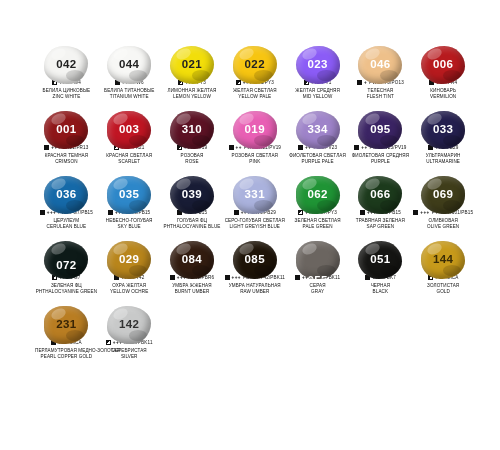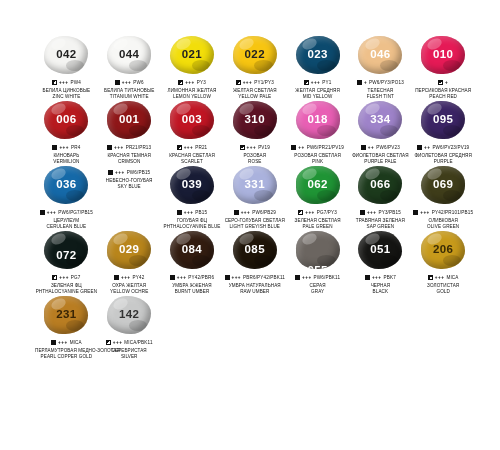--- a/index.html
+++ b/index.html
@@ -42,21 +42,21 @@
   .blob-wrap {
     position: relative;
     width: 46px;
     height: 40px;
     margin: 0 auto;
   }
 
   .blob {
     position: absolute;
     left: 50%;
-    top: 0;
+    top: 10px;
     transform: translateX(-50%);
     width: 44px;
     height: 38px;
     border-radius: 49% 51% 47% 53% / 52% 48% 52% 48%;
     display: flex;
     align-items: center;
     justify-content: center;
     box-shadow: inset -3px -4px 7px rgba(0,0,0,0.30),
                 inset 3px 3px 6px rgba(255,255,255,0.22);
     overflow: hidden;
@@ -210,21 +210,21 @@
             <span class="opacity-mark semi"></span>
             <span class="lightfast">+++</span>
             <span class="pigment-code">PY1/PY3</span>
           </div>
           <div class="name-ru">ЖЕЛТАЯ СВЕТЛАЯ</div>
           <div class="name-en">YELLOW PALE</div>
         </div>
       </div>
       <div class="swatch-cell">
         <div class="blob-wrap">
-          <div class="blob" style="background: #0c4a6e; border-radius: 52% 48% 50% 50% / 50% 50% 48% 52%;">
+          <div class="blob" style="background: #8b5cf6; border-radius: 52% 48% 50% 50% / 50% 50% 48% 52%;">
             <span class="blob-code" style="color: rgb(255, 255, 255);">023</span>
           </div>
         </div>
         <div class="meta">
           <div class="pigment-line">
             <span class="opacity-mark semi"></span>
             <span class="lightfast">+++</span>
             <span class="pigment-code">PY1</span>
           </div>
           <div class="name-ru">ЖЕЛТАЯ СРЕДНЯЯ</div>
@@ -242,35 +242,20 @@
             <span class="opacity-mark opaque"></span>
             <span class="lightfast">+</span>
             <span class="pigment-code">PW6/PY3/PO13</span>
           </div>
           <div class="name-ru">ТЕЛЕСНАЯ</div>
           <div class="name-en">FLESH TINT</div>
         </div>
       </div>
       <div class="swatch-cell">
         <div class="blob-wrap">
-          <div class="blob" style="background: rgb(229, 26, 86); border-radius: 46% 54% 52% 48% / 48% 52% 54% 46%;">
-            <span class="blob-code" style="color: rgb(255, 255, 255);">010</span>
-          </div>
-        </div>
-        <div class="meta">
-          <div class="pigment-line">
-            <span class="opacity-mark semi"></span>
-            <span class="lightfast">+</span>
-          </div>
-          <div class="name-ru">ПЕРСИКОВАЯ КРАСНАЯ</div>
-          <div class="name-en">PEACH RED</div>
-        </div>
-      </div>
-      <div class="swatch-cell">
-        <div class="blob-wrap">
           <div class="blob" style="background: rgb(183, 26, 30); border-radius: 53% 47% / 47% 53%;">
             <span class="blob-code" style="color: rgb(255, 255, 255);">006</span>
           </div>
         </div>
         <div class="meta">
           <div class="pigment-line">
             <span class="opacity-mark opaque"></span>
             <span class="lightfast">+++</span>
             <span class="pigment-code">PR4</span>
           </div>
@@ -322,21 +307,21 @@
             <span class="lightfast">+++</span>
             <span class="pigment-code">PV19</span>
           </div>
           <div class="name-ru">РОЗОВАЯ</div>
           <div class="name-en">ROSE</div>
         </div>
       </div>
       <div class="swatch-cell">
         <div class="blob-wrap">
           <div class="blob" style="background: rgb(232, 95, 180); border-radius: 51% 49% 47% 53% / 53% 47% 49% 51%;">
-            <span class="blob-code" style="color: rgb(255, 255, 255);">018</span>
+            <span class="blob-code" style="color: rgb(255, 255, 255);">019</span>
           </div>
         </div>
         <div class="meta">
           <div class="pigment-line">
             <span class="opacity-mark opaque"></span>
             <span class="lightfast">++</span>
             <span class="pigment-code">PW6/PR21/PV19</span>
           </div>
           <div class="name-ru">РОЗОВАЯ СВЕТЛАЯ</div>
           <div class="name-en">PINK</div>
@@ -369,35 +354,56 @@
             <span class="opacity-mark opaque"></span>
             <span class="lightfast">++</span>
             <span class="pigment-code">PW6/PV23/PV19</span>
           </div>
           <div class="name-ru">ФИОЛЕТОВАЯ СРЕДНЯЯ</div>
           <div class="name-en">PURPLE</div>
         </div>
       </div>
       <div class="swatch-cell">
         <div class="blob-wrap">
+          <div class="blob" style="background: rgb(36, 31, 78); border-radius: 52% 48% 50% 50% / 50% 50% 48% 52%;">
+            <span class="blob-code" style="color: rgb(255, 255, 255);">033</span>
+          </div>
+        </div>
+        <div class="meta">
+          <div class="pigment-line">
+            <span class="opacity-mark opaque"></span>
+            <span class="lightfast">+++</span>
+            <span class="pigment-code">PB29</span>
+          </div>
+          <div class="name-ru">УЛЬТРАМАРИН</div>
+          <div class="name-en">ULTRAMARINE</div>
+        </div>
+      </div>
+      <div class="swatch-cell">
+        <div class="blob-wrap">
           <div class="blob" style="background: rgb(21, 105, 168); border-radius: 49% 51% 51% 49%;">
             <span class="blob-code" style="color: rgb(255, 255, 255);">036</span>
           </div>
         </div>
         <div class="meta">
           <div class="pigment-line">
             <span class="opacity-mark opaque"></span>
             <span class="lightfast">+++</span>
             <span class="pigment-code">PW6/PG7/PB15</span>
           </div>
           <div class="name-ru">ЦЕРУЛЕУМ</div>
           <div class="name-en">CERULEAN BLUE</div>
         </div>
       </div>
       <div class="swatch-cell">
+        <div class="blob-wrap">
+          <div class="blob" style="background: rgb(45, 135, 201); border-radius: 46% 54% 52% 48% / 48% 52% 54% 46%;">
+            <span class="blob-code" style="color: rgb(255, 255, 255);">035</span>
+          </div>
+        </div>
         <div class="meta">
           <div class="pigment-line">
             <span class="opacity-mark opaque"></span>
             <span class="lightfast">+++</span>
             <span class="pigment-code">PW6/PB15</span>
           </div>
           <div class="name-ru">НЕБЕСНО-ГОЛУБАЯ</div>
           <div class="name-en">SKY BLUE</div>
         </div>
       </div>
@@ -573,21 +579,21 @@
             <span class="lightfast">+++</span>
             <span class="pigment-code">PBK7</span>
           </div>
           <div class="name-ru">ЧЕРНАЯ</div>
           <div class="name-en">BLACK</div>
         </div>
       </div>
       <div class="swatch-cell">
         <div class="blob-wrap">
           <div class="blob" style="background: rgb(199, 154, 27); border-radius: 50% 50% 54% 46% / 46% 54% 50% 50%;">
-            <span class="blob-code" style="color: rgb(58, 44, 5);">206</span>
+            <span class="blob-code" style="color: rgb(58, 44, 5);">144</span>
           </div>
         </div>
         <div class="meta">
           <div class="pigment-line">
             <span class="opacity-mark semi"></span>
             <span class="lightfast">+++</span>
             <span class="pigment-code">MICA</span>
           </div>
           <div class="name-ru">ЗОЛОТИСТАЯ</div>
           <div class="name-en">GOLD</div>

